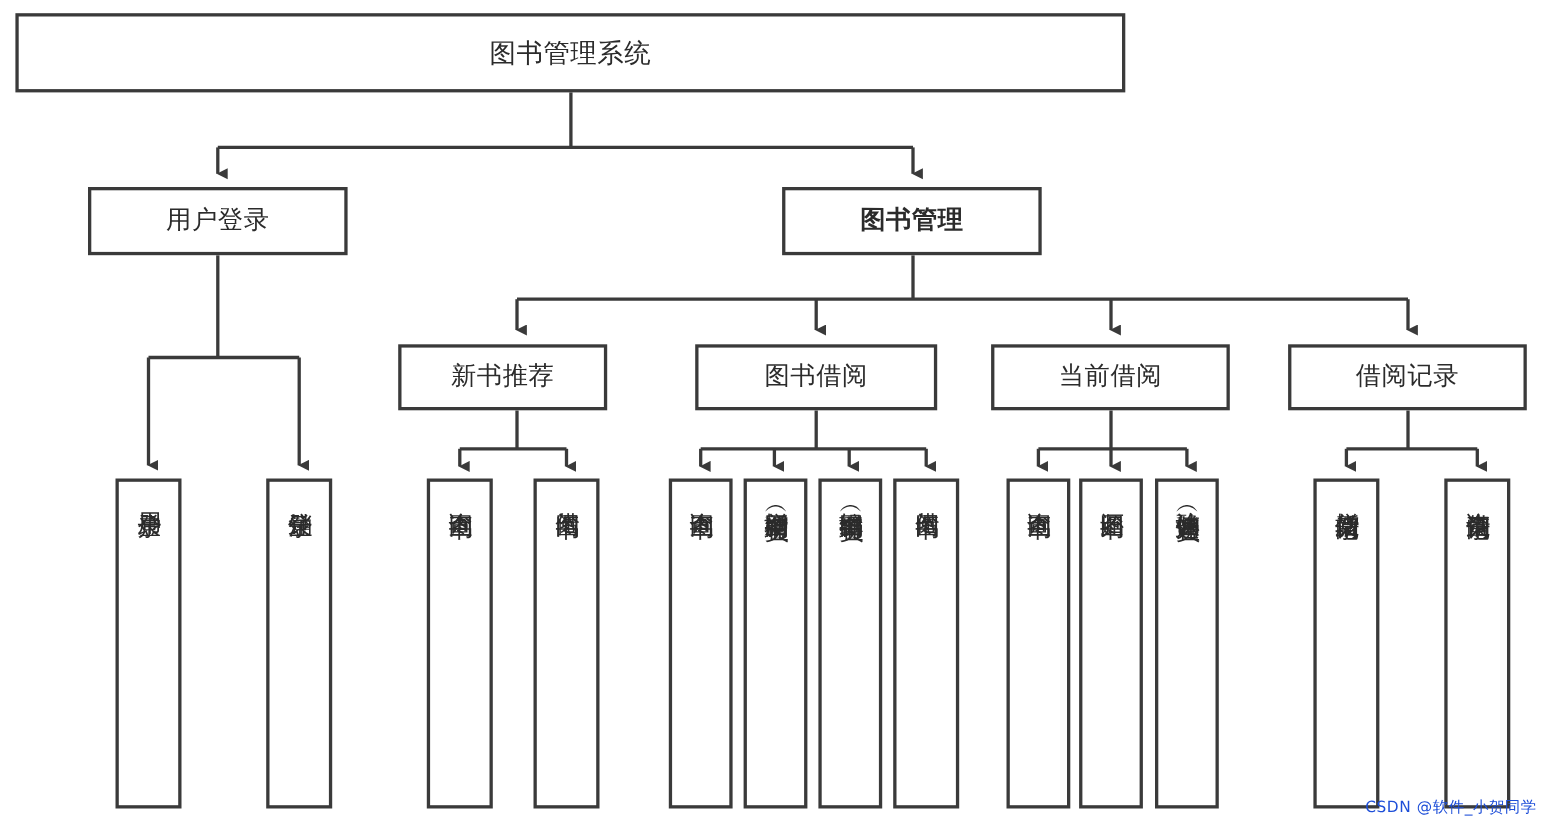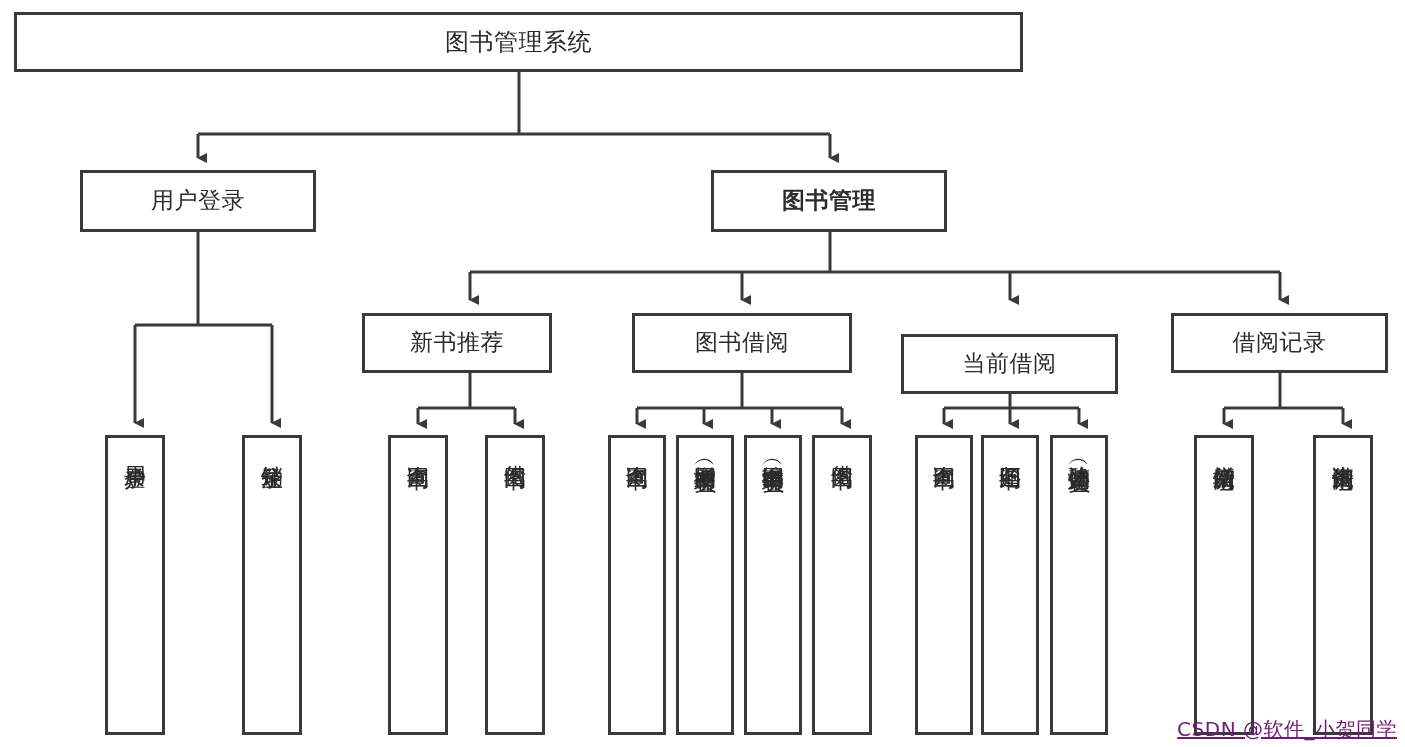--- a/index.html
+++ b/index.html
@@ -59,26 +59,25 @@
     white-space: nowrap;
     color: #2b2b2b;
   }
   .htext {
     white-space: nowrap;
   }
   .watermark {
     position: absolute;
     right: 8px;
     bottom: 4px;
-    font-size: 20px;
-    color: #701a75;
+    font-size: 14px;
+    color: #1d4ed8;
     letter-spacing: 0.5px;
     white-space: nowrap;
     user-select: none;
-    text-decoration: underline;
   }
 </style>
 </head>
 <body>
 
 <div id="canvas">
 
   <svg id="wires" viewBox="0 0 1405 747" xmlns="http://www.w3.org/2000/svg">
     <defs>
       <marker id="arrow" markerWidth="11" markerHeight="11" refX="5" refY="9" orient="auto" markerUnits="userSpaceOnUse">
@@ -122,38 +121,38 @@
       <path d="M1010,408 L1010,424" marker-end="url(#arrow)"></path>
       <path d="M1079,408 L1079,424" marker-end="url(#arrow)"></path>
 
       <path d="M1280,373 L1280,408"></path>
       <path d="M1224,408 L1343,408"></path>
       <path d="M1224,408 L1224,424" marker-end="url(#arrow)"></path>
       <path d="M1343,408 L1343,424" marker-end="url(#arrow)"></path>
     </g>
   </svg>
 
-  <div class="node horiz root" style="left:14px; top:12px; width:1009px; height:60px;">
+  <div class="node horiz root" style="left:14px; top:12px; width:1009px; height:72px;">
     <span class="htext">图书管理系统</span>
   </div>
 
   <div class="node horiz" style="left:80px; top:170px; width:236px; height:62px;">
     <span class="htext">用户登录</span>
   </div>
   <div class="node horiz" style="left:711px; top:170px; width:236px; height:62px;font-weight:bold;">
     <span class="htext">图书管理</span>
   </div>
 
   <div class="node horiz" style="left:362px; top:313px; width:190px; height:60px;align-items:center;">
     <span class="htext">新书推荐</span>
   </div>
   <div class="node horiz" style="left:632px; top:313px; width:220px; height:60px;align-items:center;">
     <span class="htext">图书借阅</span>
   </div>
-  <div class="node horiz" style="left:901px; top:313px; width:217px; height:60px;margin-top:21px;">
+  <div class="node horiz" style="left:901px; top:313px; width:217px; height:60px;">
     <span class="htext">当前借阅</span>
   </div>
   <div class="node horiz" style="left:1171px; top:313px; width:217px; height:60px;">
     <span class="htext">借阅记录</span>
   </div>
 
   <div class="node leaf" style="left:105px; top:435px; width:60px; height:300px;">
     <span class="vtext">用户登录</span>
   </div>
   <div class="node leaf" style="left:242px; top:435px; width:60px; height:300px;">

